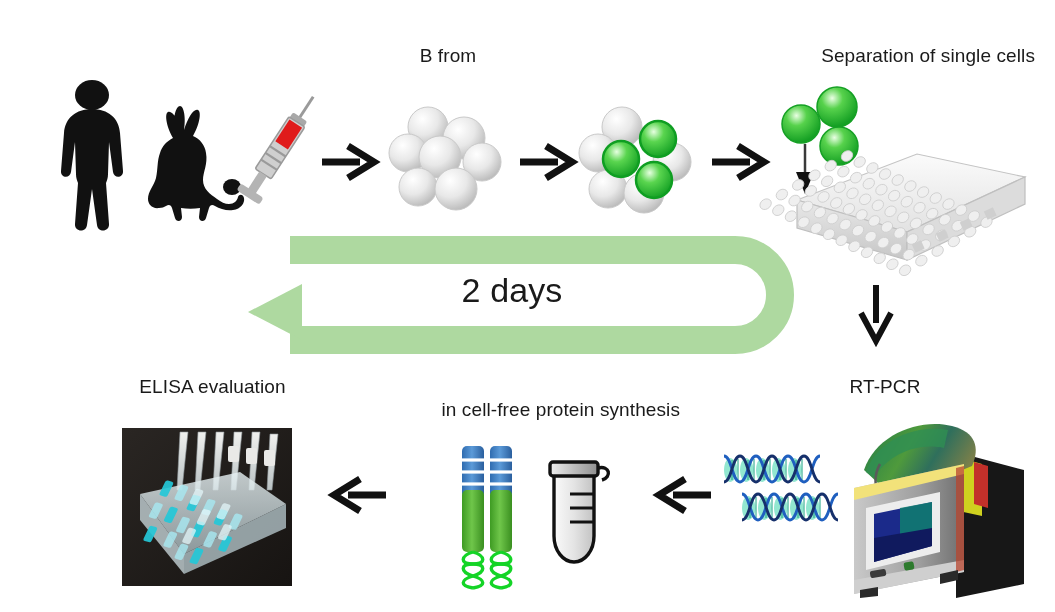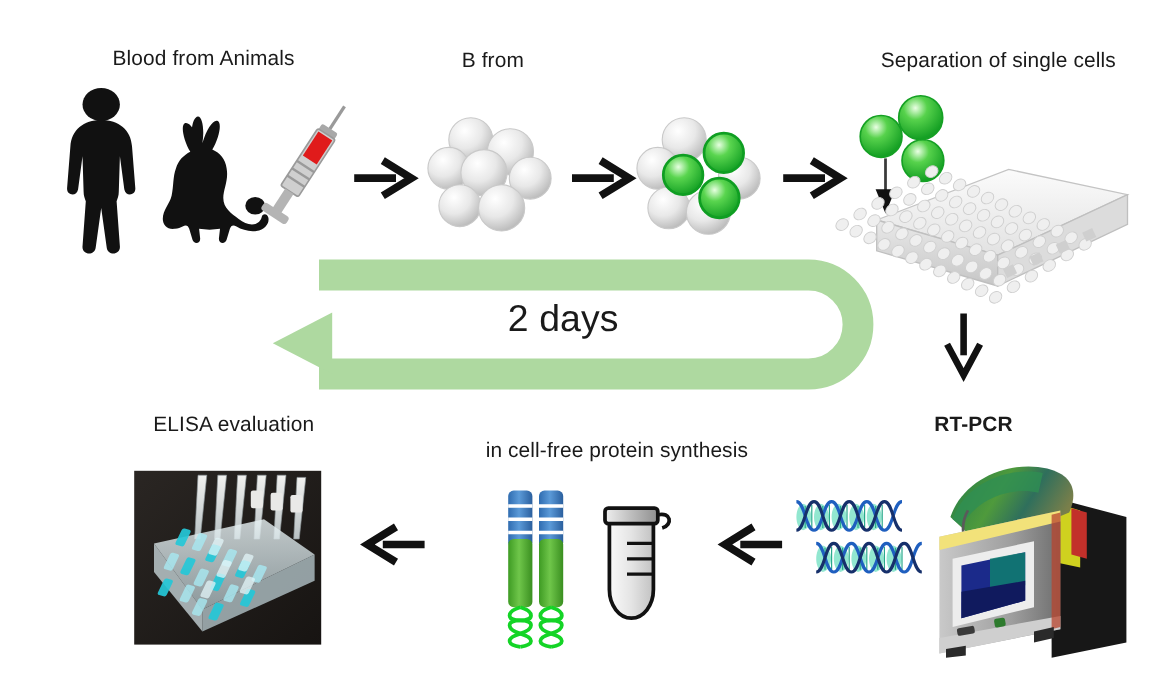--- a/index.html
+++ b/index.html
@@ -15,26 +15,25 @@
     letter-spacing:.1px;
   }
   .node{position:absolute;}
   svg{display:block;overflow:visible;}
 </style>
 </head>
 <body>
 
 <div class="stage">
 
-  <div class="lbl" style="left:60px;top:42px;width:250px;">Blood from Animals</div>
 
   <div class="lbl" style="left:368px;top:44px;width:160px;">B from</div>
 
 
-  <div class="lbl" style="left:780px;top:44px;width:255px;">Separation of single cells</div>
+  <div class="lbl" style="left:780px;top:44px;width:255px;text-align:right;">Separation of single cells</div>
 
   <div class="node" style="left:58px;top:82px;width:265px;height:150px;">
     <svg width="265" height="150" viewBox="0 0 265 150">
 
       <g fill="#111111">
         <ellipse cx="34" cy="13" rx="17" ry="15"></ellipse>
         <path d="M34 27c-16 0-27 9-28 24l-3 38c-.6 7 9 8 10 1l4-30 1 32c0 4 1 6 2 9l-3 41c-.6 8 11 9 12 1l5-36 5 36c1 8 12.6 7 12-1l-3-41c1-3 2-5 2-9l1-32 4 30c1 7 10.6 6 10-1l-3-38C61 36 50 27 34 27z"></path>
       </g>
 
       <g fill="#111111">
@@ -276,21 +275,21 @@
       <path d="M72 84 L18 112 L72 140 Z" fill="#aed9a0" transform="translate(0,-28)"></path>
     </svg>
   </div>
 
   <div class="lbl" style="left:412px;top:270px;width:200px;font-size:34px;line-height:40px;">2 days</div>
 
   <div class="lbl" style="left:105px;top:375px;width:215px;">ELISA evaluation</div>
 
   <div class="lbl" style="left:370px;top:398px;width:310px;text-align:right;">in cell-free protein synthesis</div>
 
-  <div class="lbl" style="left:800px;top:375px;width:170px;font-weight:bold;">RT-PCR</div>
+  <div class="lbl" style="left:800px;top:375px;width:170px;">RT-PCR</div>
 
   <div class="node" style="left:122px;top:428px;width:170px;height:158px;">
     <svg width="170" height="158" viewBox="0 0 170 158">
       <defs>
         <linearGradient id="elisaBg" x1="0" y1="0" x2="1" y2="1">
           <stop offset="0%" stop-color="#2a2623"></stop>
           <stop offset="100%" stop-color="#171412"></stop>
         </linearGradient>
         <linearGradient id="tipG" x1="0" y1="0" x2="0" y2="1">
           <stop offset="0%" stop-color="#f0f0ee"></stop>

